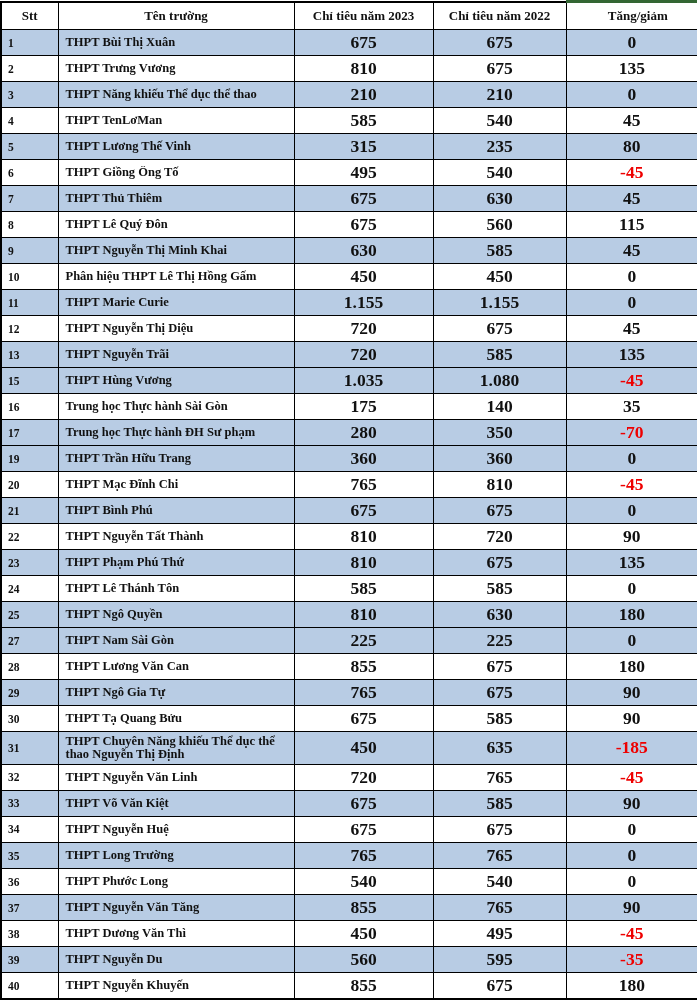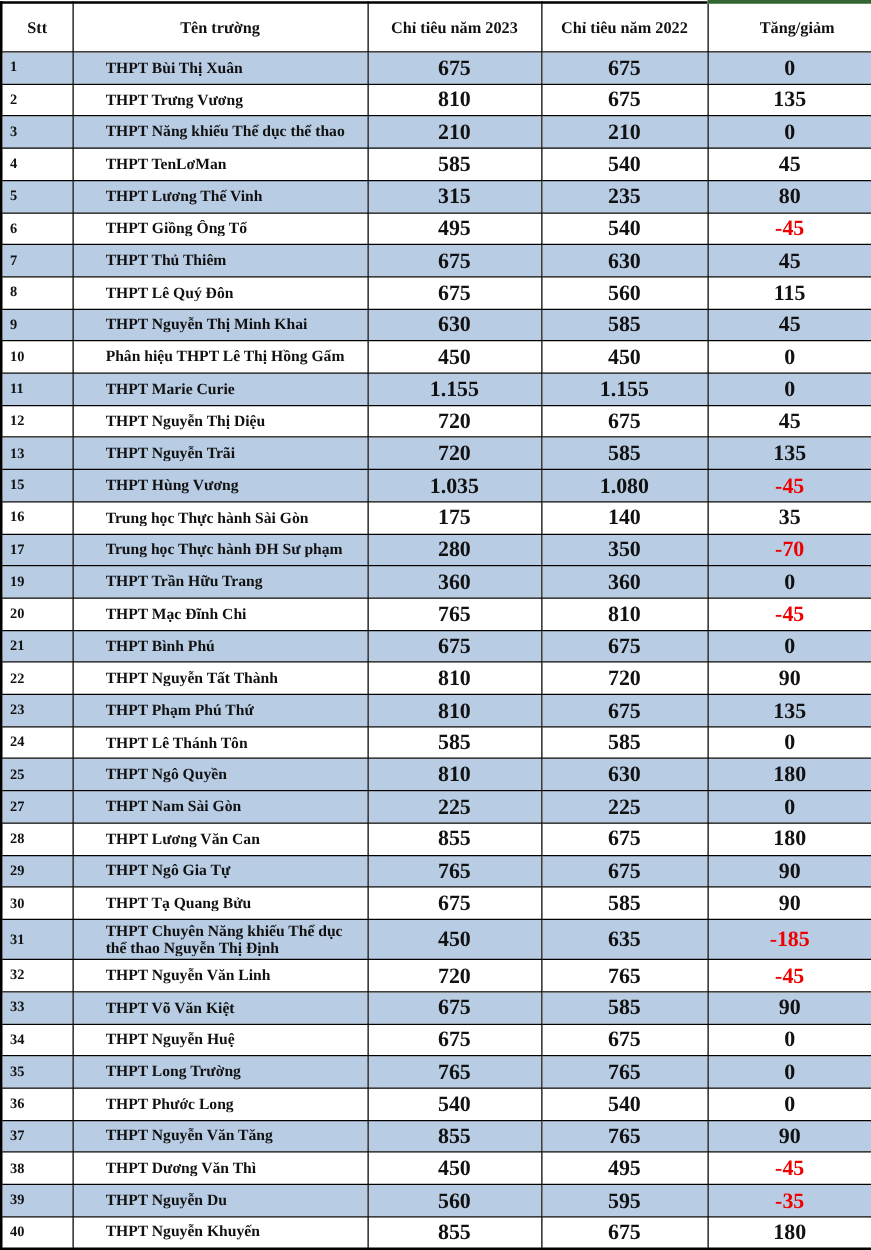--- a/index.html
+++ b/index.html
@@ -7,28 +7,28 @@
        font-family:"Liberation Serif","DejaVu Serif",serif;}
   table{border-collapse:collapse;table-layout:fixed;width:697px;height:1000px;
         border:2px solid var(--border,#000);}
   col.c-stt{width:57px;}
   col.c-name{width:236px;}
   col.c-2023{width:139px;}
   col.c-2022{width:133px;}
   col.c-diff{width:132px;}
   th,td{border:1.5px solid var(--border,#000);padding:0;margin:0;
         overflow:hidden;vertical-align:middle;color:#111;}
-  thead tr{height:40px;}
+  thead tr{height:28px;}
   th{font-size:13px;font-weight:bold;text-align:center;background:#fff;}
   th.diff-h{border-top:3px solid var(--green,#336633);padding-left:12px;}
   tbody tr{height:24px;background:#ffffff;}
   tbody tr.blue{background:var(--hl,#b8cce4);}
   tbody tr.tall{height:30px;}
   td.stt{font-size:11.5px;font-weight:bold;text-align:left;padding-left:6px;}
-  td.name{font-size:12.5px;font-weight:bold;text-align:left;padding-left:19px;}
+  td.name{font-size:12.5px;font-weight:bold;text-align:left;}
   td.name .nm{padding-left:7px;line-height:13px;max-height:27px;overflow:hidden;}
   td.num{font-size:17.5px;font-weight:bold;text-align:center;line-height:1;}
   td.num.neg{color:var(--neg,#ee0000);}
 </style>
 </head>
 <body>
 
 <table>
   <colgroup>
     <col class="c-stt">

